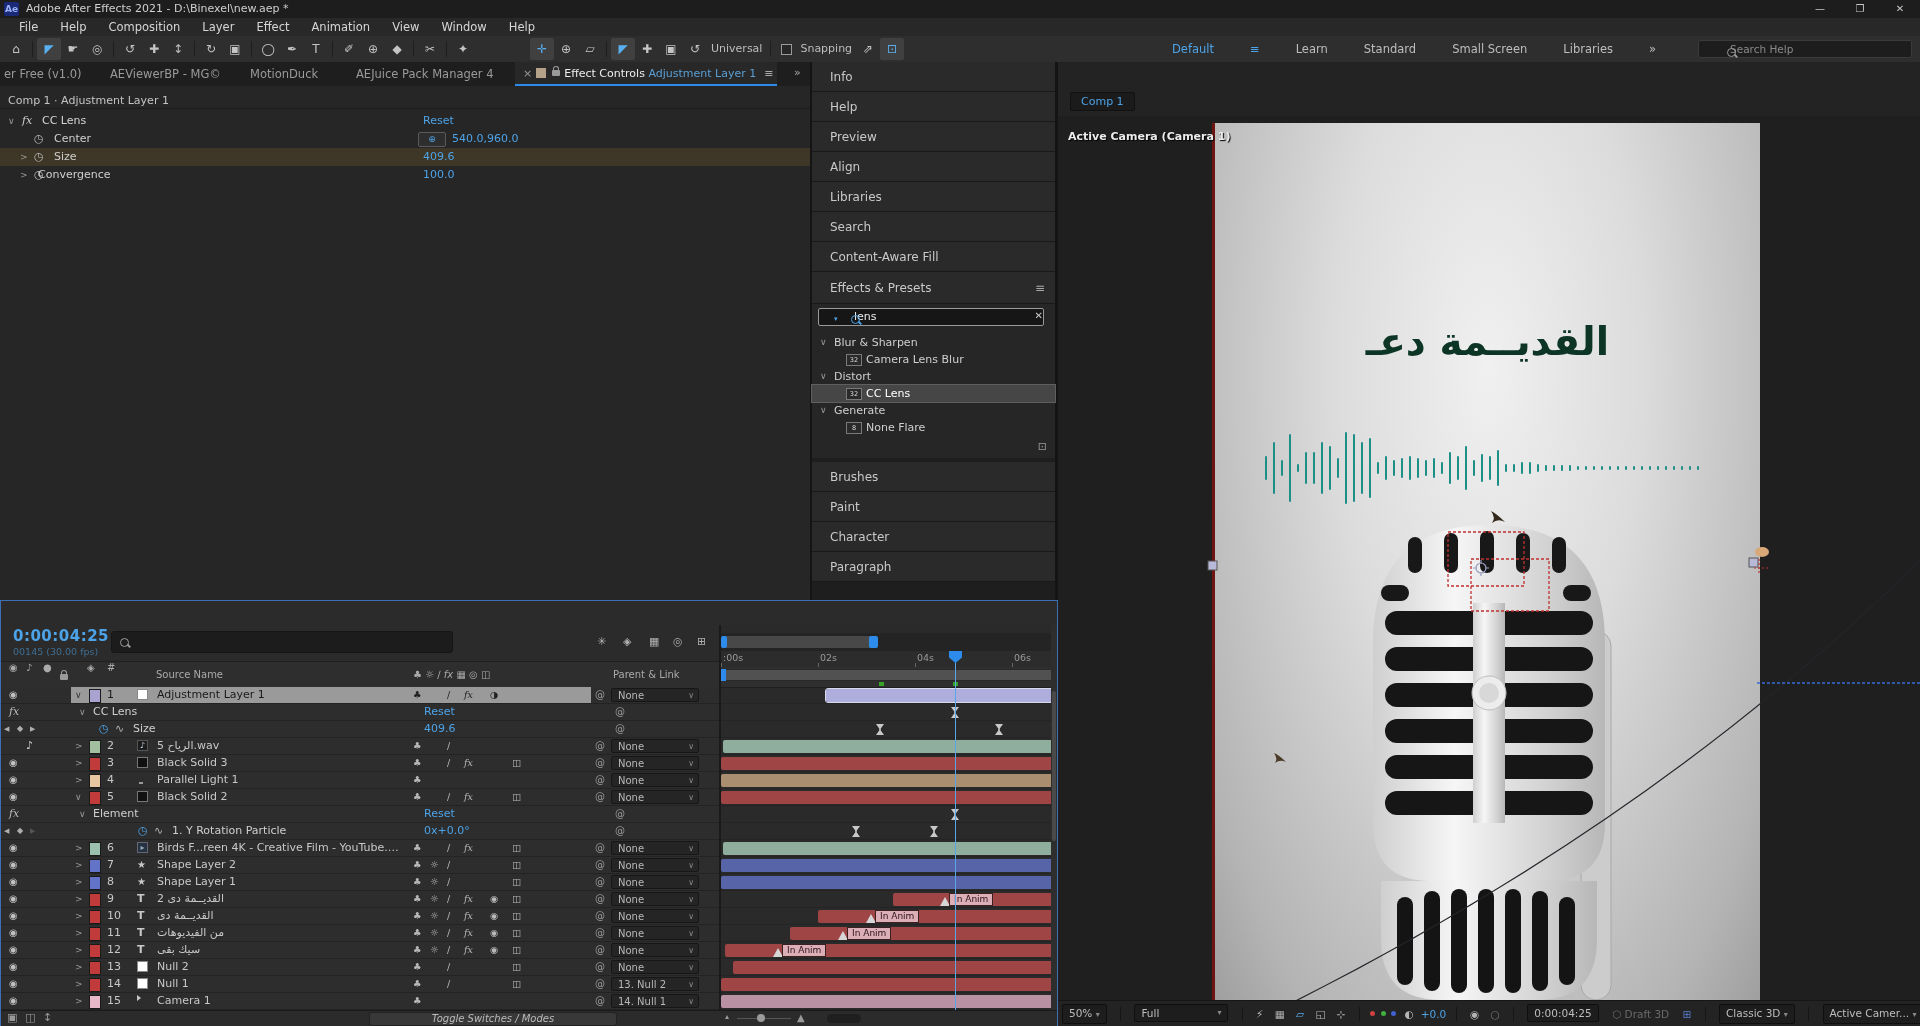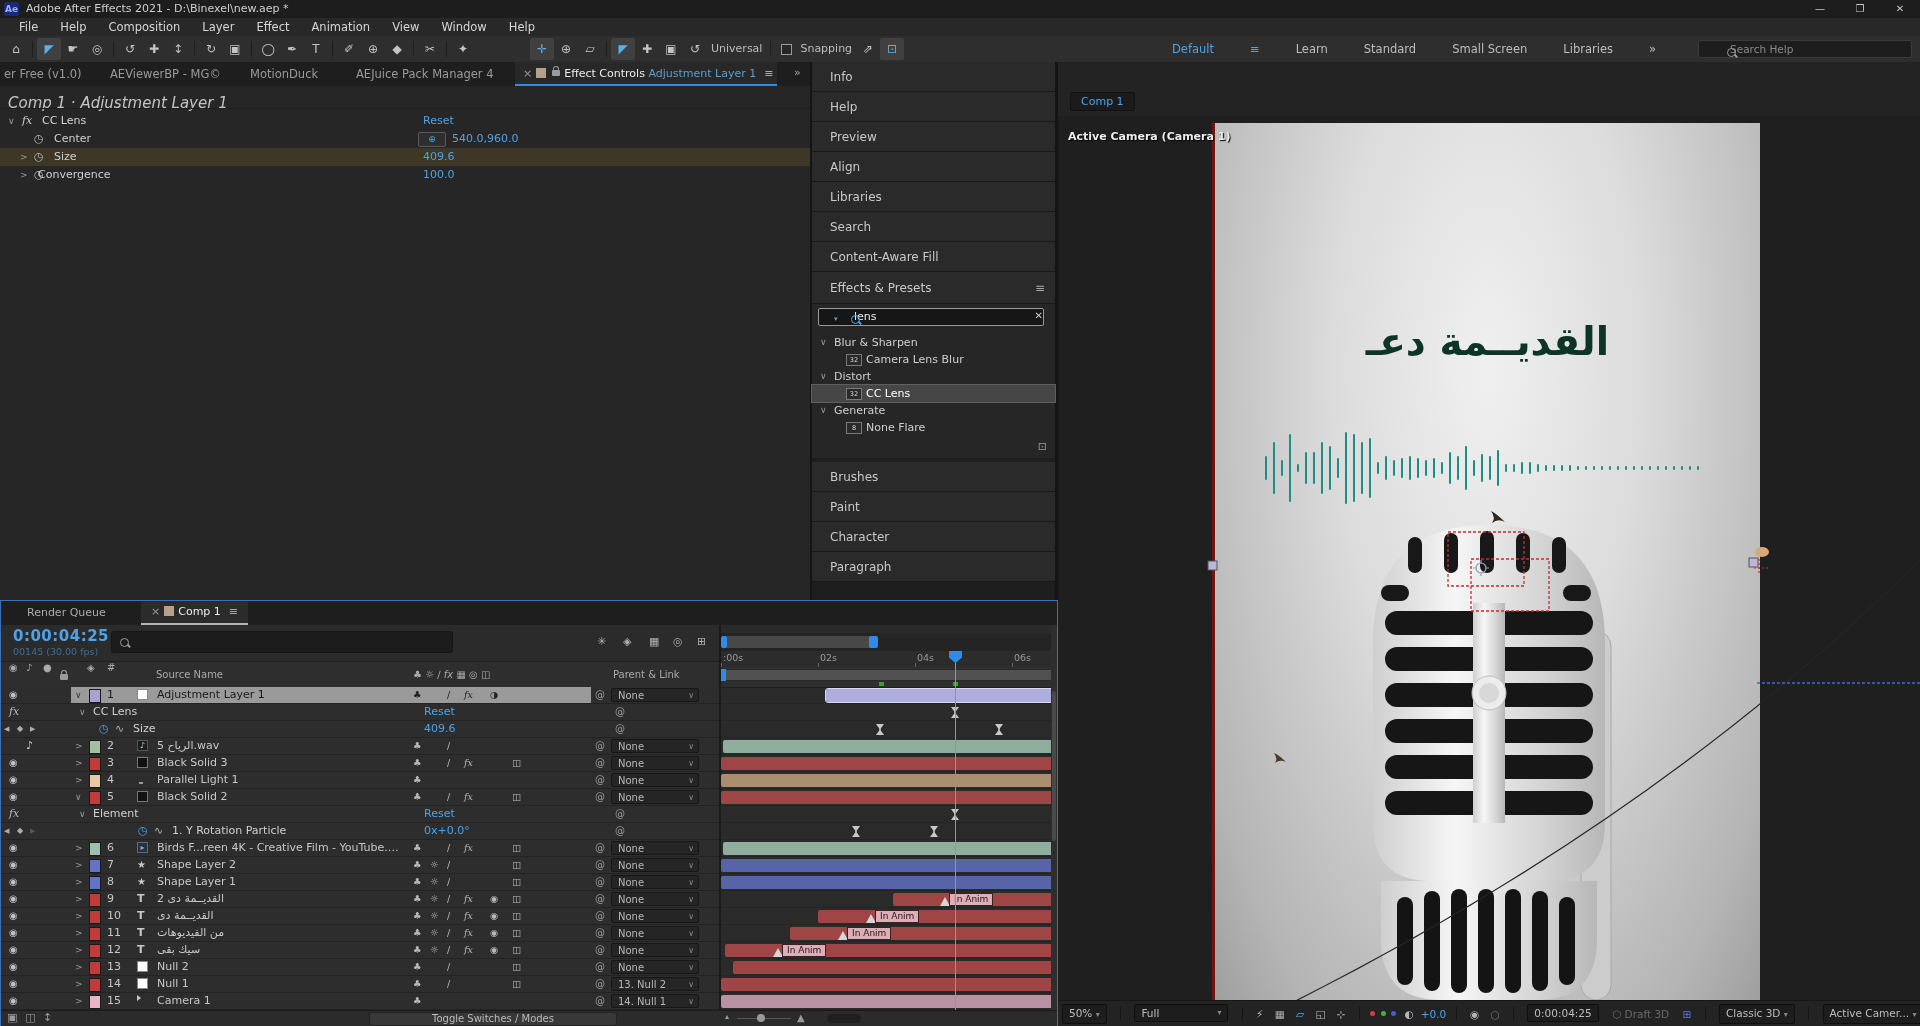--- a/index.html
+++ b/index.html
@@ -34,21 +34,21 @@
   .mag.blue::after{background:#4da3e8;}
   
   #ec-panel{position:absolute;left:0;top:62px;width:810px;height:538px;background:#262626;}
   #ec-tabs{position:absolute;left:0;top:0;width:810px;height:24px;background:#1e1e1e;}
   .ec-tab{position:absolute;top:0;height:24px;line-height:24px;font-size:11.5px;color:#9a9a9a;white-space:nowrap;}
   #ec-active-tab{position:absolute;left:515px;top:0;width:262px;height:24px;background:#282828;white-space:nowrap;line-height:24px;}
   #ec-active-tab .underline{position:absolute;left:0;bottom:0;width:100%;height:2px;background:#2d8ceb;}
   .swatch{display:inline-block;width:10px;height:10px;background:#b5a08a;vertical-align:-1px;margin:0 4px;}
   .mini-lock{display:inline-block;width:8px;height:6px;background:#9a9a9a;border-radius:1px;position:relative;margin:0 4px 1px 2px;vertical-align:0;}
   .mini-lock::before{content:'';position:absolute;left:1px;top:-4px;width:4px;height:3px;border:1.5px solid #9a9a9a;border-bottom:none;border-radius:3px 3px 0 0;}
-  #ec-breadcrumb{position:absolute;left:8px;top:32px;font-size:15px;color:#c4c4c4;font-style:italic;}
+  #ec-breadcrumb{position:absolute;left:8px;top:32px;font-size:11px;color:#c4c4c4;}
   #ec-rows{position:absolute;left:0;top:50px;width:810px;}
   .ec-row{position:relative;width:810px;height:18px;line-height:18px;}
   .ec-row.hl{background:#3e3626;}
   .bluetext{color:#4da3e8;}
   .dimcaret{color:#9a9a9a;font-size:9px;}
   .fxital{font-style:italic;color:#cfcfcf;font-family:"DejaVu Serif","Liberation Serif",serif;}
   .point-chip{position:absolute;left:418px;top:2px;width:26px;height:13px;background:#2e2e2e;border:1px solid #5a5a5a;border-radius:2px;color:#4da3e8;font-size:9px;text-align:center;line-height:13px;}
   
   #sidebar{position:absolute;left:812px;top:62px;width:243px;height:538px;background:#1e1e1e;}
   .side-hdr{position:relative;width:243px;height:30px;background:#2a2a2a;border-bottom:1px solid #191919;line-height:30px;padding-left:18px;box-sizing:border-box;font-size:12px;color:#c9c9c9;}
@@ -108,21 +108,21 @@
   .gbar{position:absolute;top:2px;height:13px;border-radius:2px;}
   .gbar.seltex{background-image:repeating-linear-gradient(45deg,rgba(255,255,255,.25) 0 1px,transparent 1px 3px);outline:1px solid #d8d8ef;}
   .kf{position:absolute;top:3px;width:8px;height:11px;background:#c8c8c8;clip-path:polygon(0 0,100% 0,60% 40%,60% 60%,100% 100%,0 100%,40% 60%,40% 40%);}
   .mk-tri{position:absolute;top:6px;width:0;height:0;border-left:5px solid transparent;border-right:5px solid transparent;border-bottom:9px solid #d6d6d6;}
   .mk-label{position:absolute;top:2px;height:11px;background:#dcaeb6;border:1px solid #3a2020;color:#2a1216;font-size:9px;line-height:11px;padding:0 4px;white-space:nowrap;}
   #tl-playline{position:absolute;left:233px;top:28px;width:1px;height:357px;background:#58a6e8;z-index:4;}
   #tl-playhead{position:absolute;left:227px;top:26px;width:13px;height:12px;background:#2d8ceb;clip-path:polygon(0 0,100% 0,100% 55%,50% 100%,0 55%);z-index:5;}
   #tl-vstrip{position:absolute;left:1050px;top:24px;width:6px;height:385px;background:#2e2e2e;}
   #tl-vthumb{position:absolute;left:1051px;top:90px;width:4px;height:150px;background:#4a4a4a;border-radius:2px;}
   #tl-bottombar{position:absolute;left:0;top:409px;width:1056px;height:15px;background:#2b2b2b;border-top:1px solid #1a1a1a;}
-  #tl-toggle{position:absolute;left:368px;top:1px;width:246px;height:12px;background:#383838;border:1px solid #222;border-radius:3px;text-align:center;font-size:10px;line-height:12px;color:#bbb;}
+  #tl-toggle{position:absolute;left:368px;top:1px;width:246px;height:12px;background:#383838;border:1px solid #222;border-radius:3px;text-align:center;font-size:10px;line-height:12px;color:#bbb;font-style:italic;}
   .ic-cam{position:relative;width:10px;height:7px;background:#c8c8c8;border-radius:1px;margin-top:4px;}
   .ic-cam::after{content:'';position:absolute;right:-4px;top:0;border-left:4px solid #c8c8c8;border-top:3.5px solid transparent;border-bottom:3.5px solid transparent;}
   .ic-bulb{position:relative;width:8px;height:8px;border-radius:50%;background:#e6e6e6;margin-top:2px;}
   .ic-bulb::after{content:'';position:absolute;left:2px;top:8px;width:4px;height:2px;background:#999;}
 </style>
 </head>
 <body>
 
 <div id="app">
 
@@ -395,26 +395,20 @@
       <span style="color:#6a6a6a;margin:0 6px">⬡ <span>Draft 3D</span></span>
       <span class="cb-ic" style="color:#5a7fd4">⊞</span>
       <span class="cb-sep"></span>
       <span class="cb-box"><span>Classic 3D</span> <span style="color:#888;font-size:8px">▾</span></span>
       <span class="cb-sep"></span>
       <span class="cb-box"><span>Active Camer...</span> <span style="color:#888;font-size:8px">▾</span></span>
     </div>
   </div>
 
   <div id="timeline">
-    <div id="tl-tabs">
-      <span style="margin-left:26px;color:#aaa">Render Queue</span>
-      <div id="tl-tab-active">
-        <span style="color:#999">×</span><span class="swatch"></span><span style="color:#ececec">Comp 1</span><span style="color:#aaa;margin-left:8px">≡</span>
-      </div>
-    </div>
     <div id="tl-toolbar">
       <span id="tl-timecode">0:00:04:25</span>
       <span id="tl-frameinfo">00145 (30.00 fps)</span>
       <div id="tl-search">
         <span class="mag abs" style="left:8px;top:5px"></span>
       </div>
       <span class="abs" style="left:596px;top:10px;color:#b0b0b0">✳</span>
       <span class="abs" style="left:622px;top:10px;color:#b0b0b0">◈</span>
       <span class="abs" style="left:648px;top:10px;color:#b0b0b0">▦</span>
       <span class="abs" style="left:672px;top:10px;color:#b0b0b0">◎</span>

